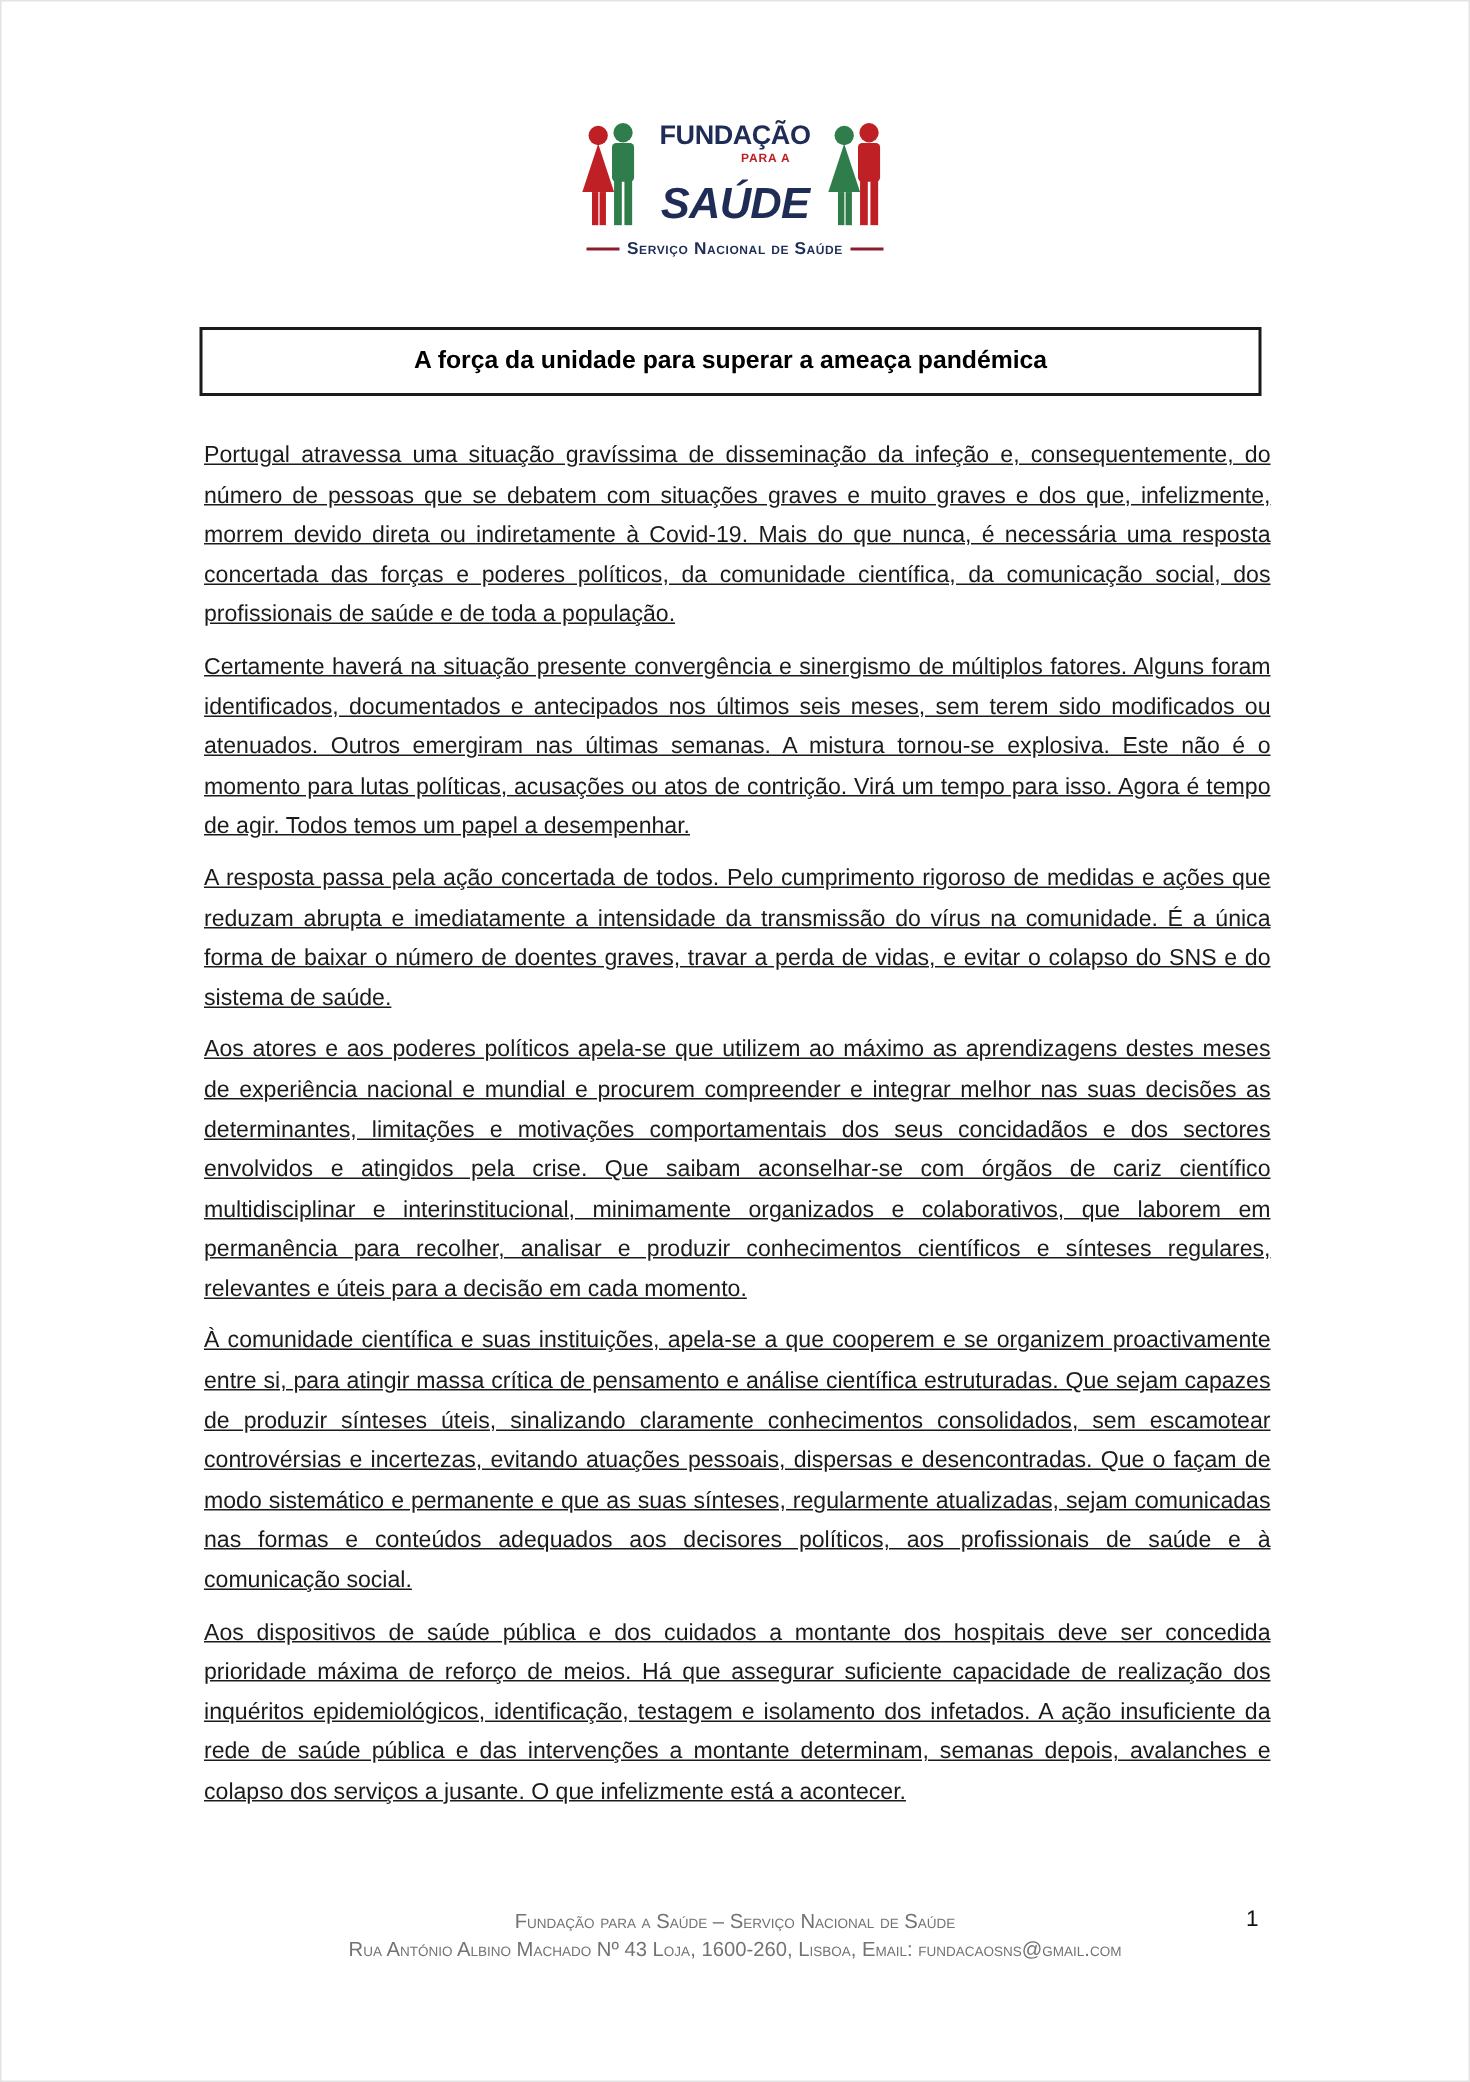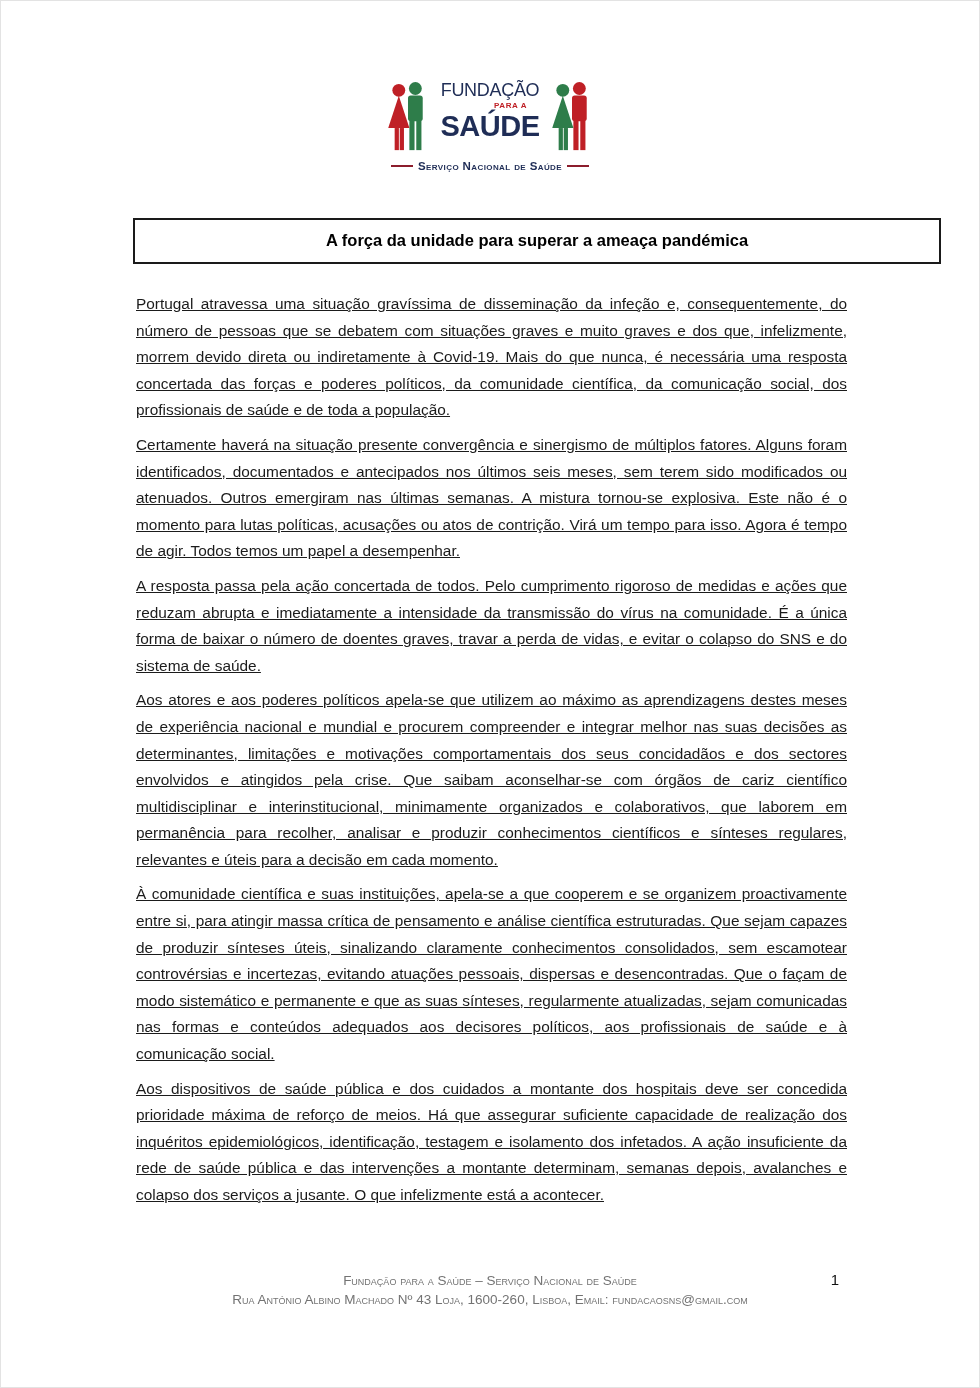--- a/index.html
+++ b/index.html
@@ -32,27 +32,27 @@
   .logo-row{
     display:flex;align-items:flex-start;justify-content:center;gap:5px;
   }
   .pair-icon{width:46px;height:76px;flex:0 0 auto;margin-top:2px;}
   .logo-text{
     width:108px;flex:0 0 auto;
     display:flex;flex-direction:column;align-items:center;
     line-height:1;
   }
   .logo-line1{
-    color:var(--navy);font-weight:normal;font-size:18px;letter-spacing:-0.3px;margin-top:4px;
+    color:var(--navy);font-weight:bold;font-size:18px;letter-spacing:-0.3px;margin-top:4px;
   }
   .logo-line2{
     color:var(--red);font-weight:bold;font-size:8px;letter-spacing:0.6px;margin-top:3px;padding-left:41px;
   }
   .logo-line3{
-    color:var(--navy);font-weight:bold;font-size:29px;letter-spacing:-0.5px;margin-top:2px;
+    color:var(--navy);font-weight:bold;font-size:29px;letter-spacing:-0.5px;margin-top:12px;font-style:italic;
   }
   .logo-subtitle-row{
     margin-top:5px;
     display:flex;align-items:center;justify-content:center;gap:5px;
     color:var(--navy);
   }
   .logo-dash{
     width:22px;height:2px;background:#8c1d2c;flex:0 0 auto;
   }
   .logo-subtitle{
@@ -67,21 +67,21 @@
     text-decoration:underline;
     text-decoration-thickness:1.5px;
     text-underline-offset:4px;
   }
   
   .heading-box{
     margin-top:46px;
     border:2px solid #1a1a1a;
     padding:11px 10px 12px 10px;
     text-align:center;
-    width:808px;margin-left:-3px;
+    width:708px;margin-left:-3px;
     background:#fff;
   }
   .heading-box span{
     font-size:16.5px;font-weight:bold;color:#000;
   }
   
   .body{
     margin-top:27px;
     width:711px;
   }

